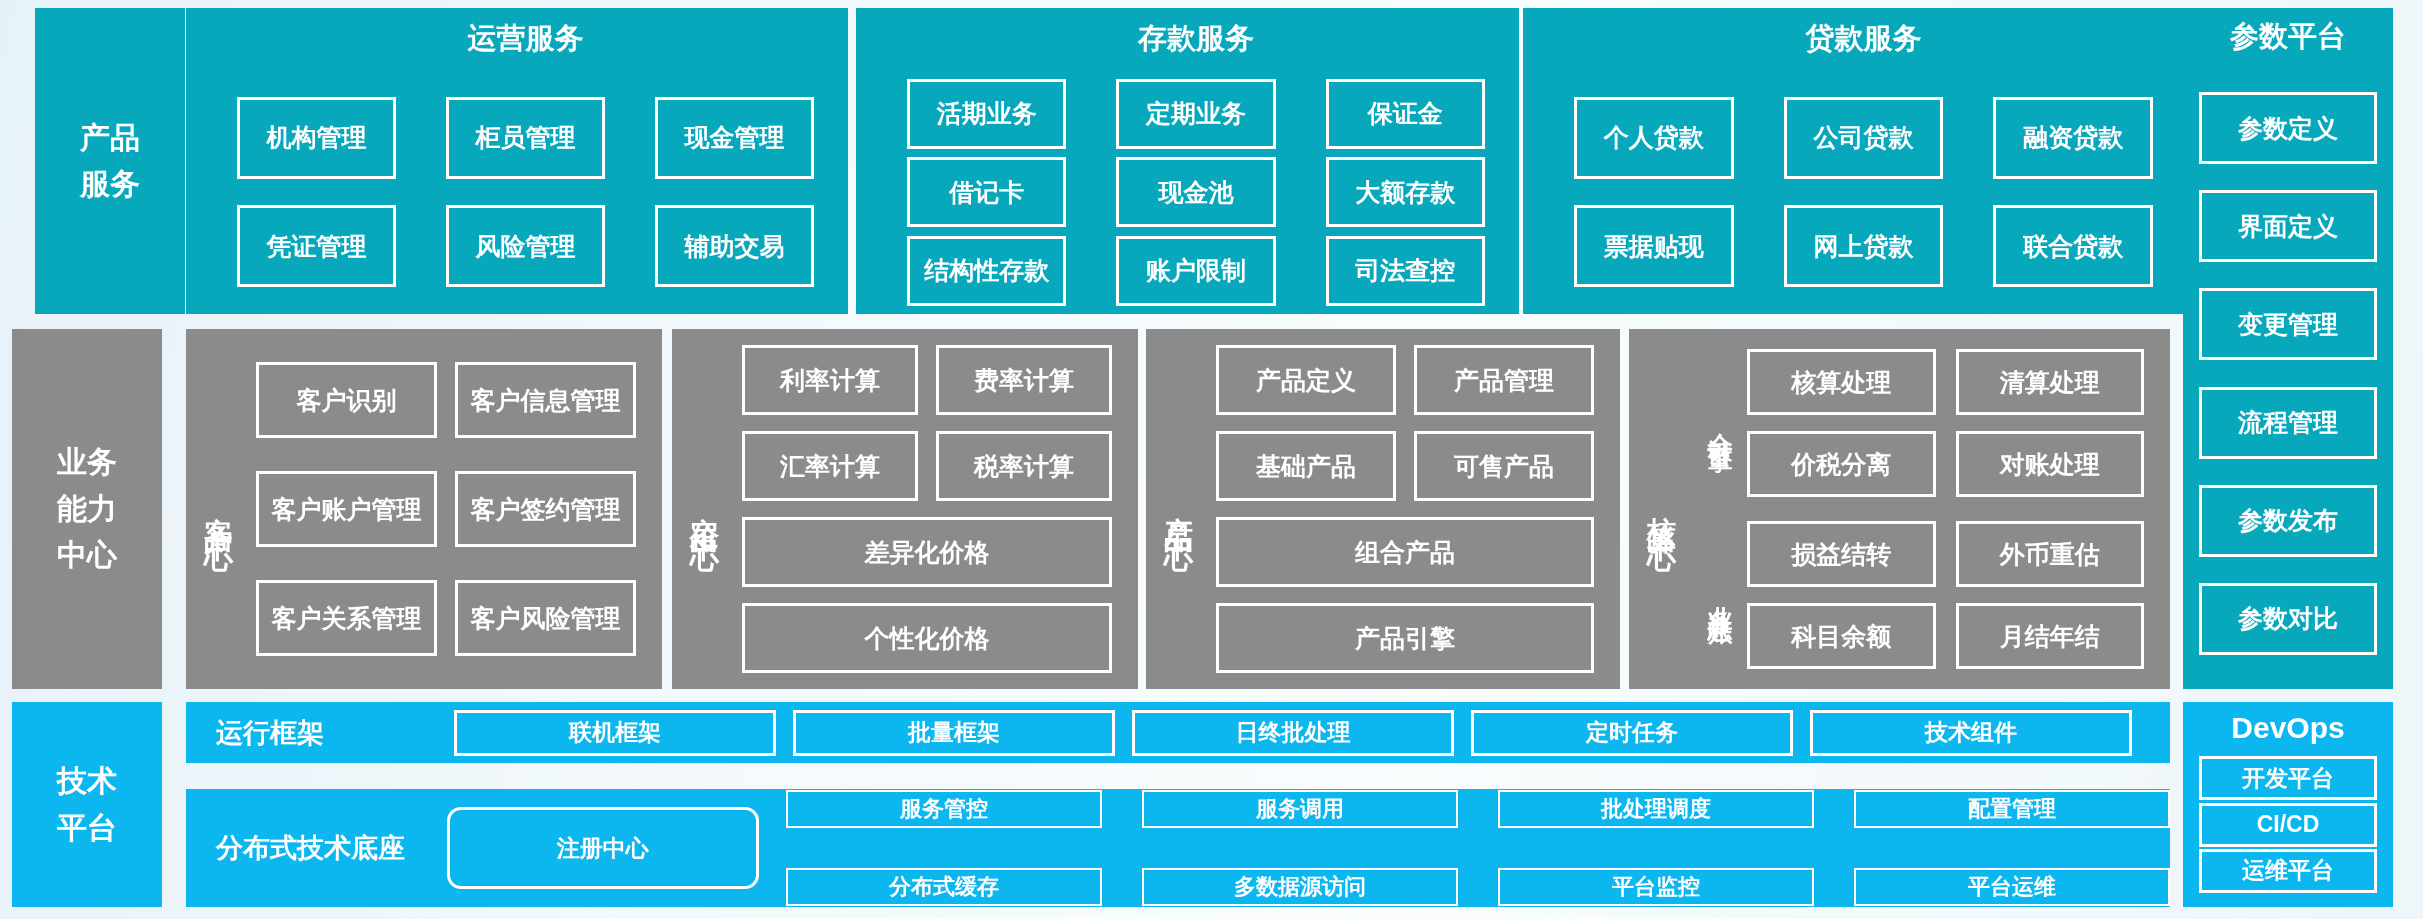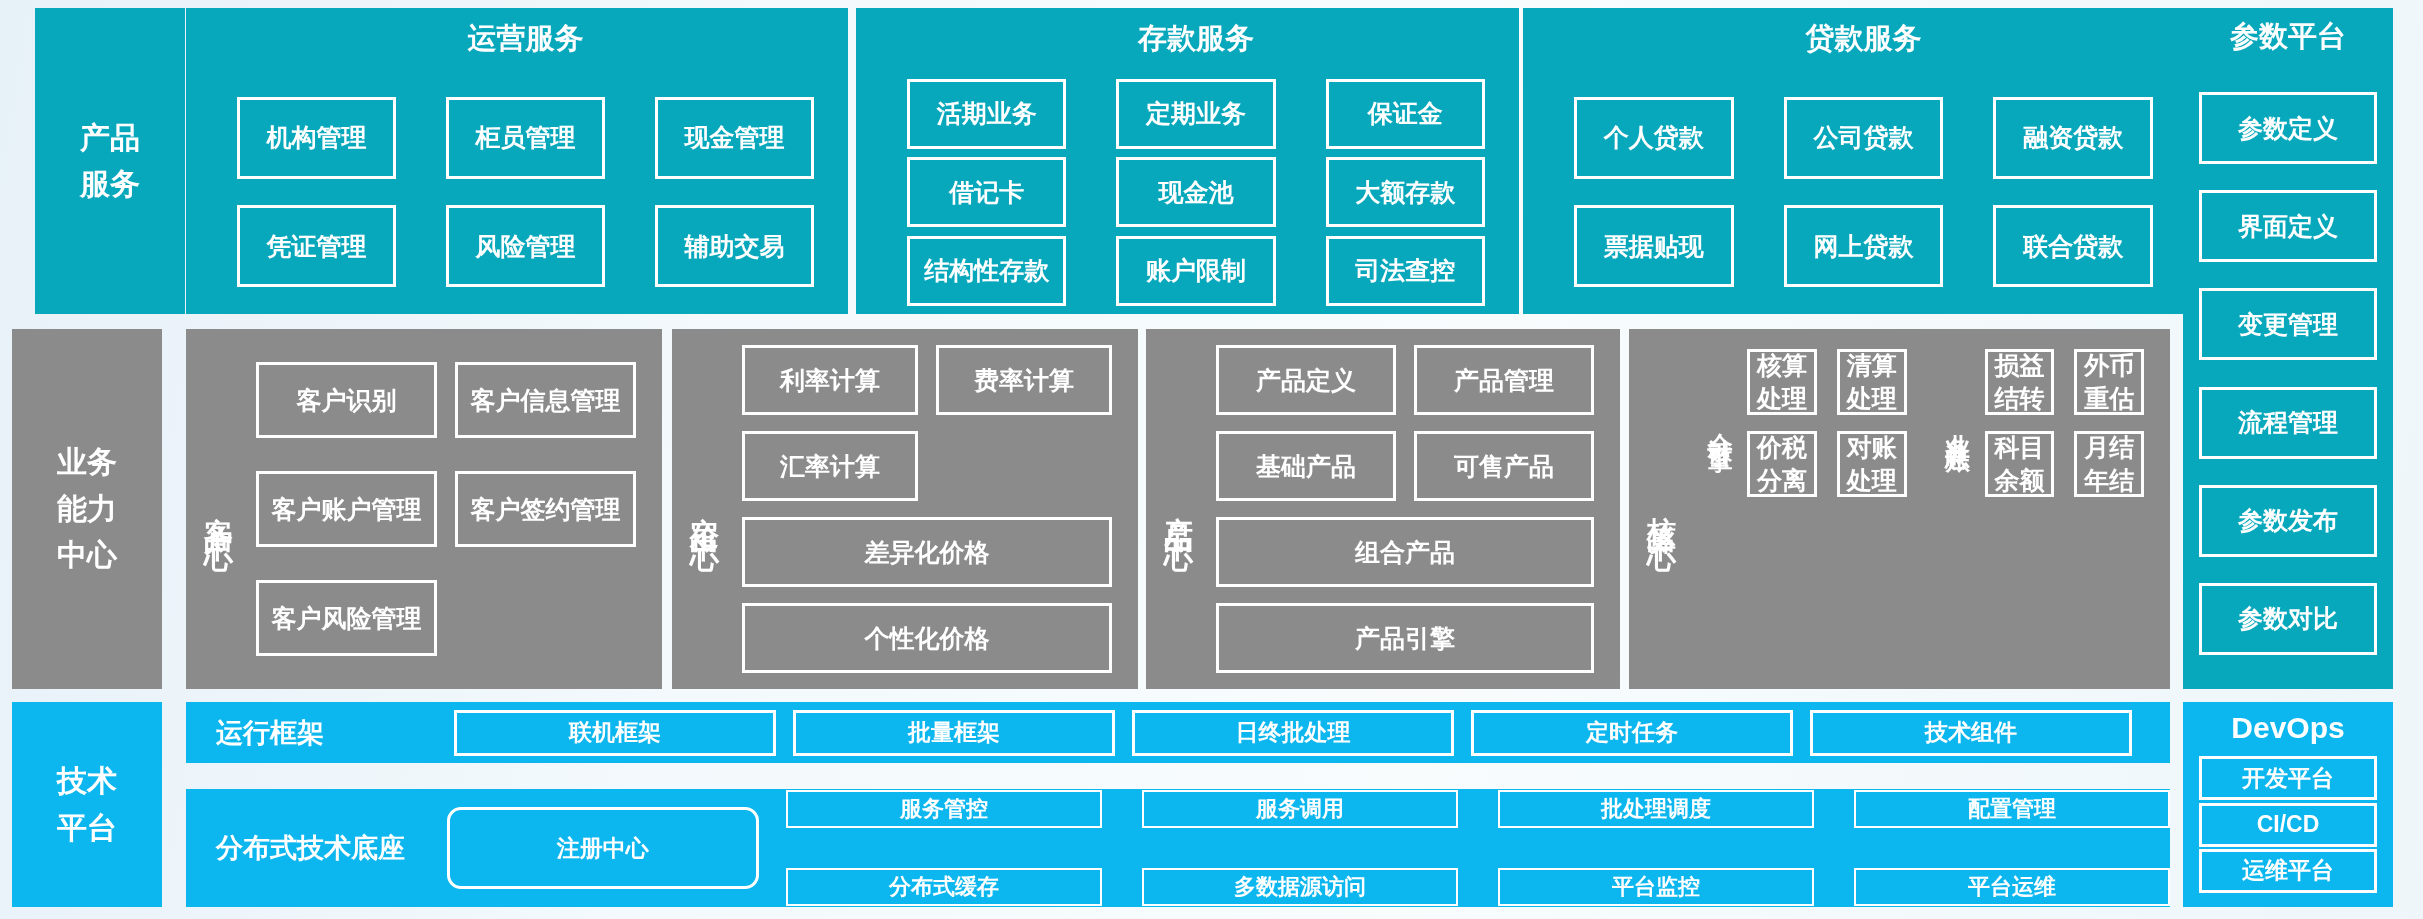--- a/index.html
+++ b/index.html
@@ -54,21 +54,21 @@
     writing-mode:vertical-rl;text-orientation:upright;
     font-size:29px;letter-spacing:8px;
   }
   .vlabel-sm{width:52px;}
   .vlabel-sm span{font-size:25px;letter-spacing:5px;}
   .cgrid2{
     flex:1;display:grid;grid-template-columns:1fr 1fr;
     column-gap:18px;align-content:space-evenly;padding:0 26px 0 4px;
   }
   .wide{grid-column:1 / 3;}
-  .acc-groups{flex:1;display:flex;flex-direction:row;justify-content:center;padding:14px 0;}
+  .acc-groups{flex:1;display:flex;flex-direction:column;justify-content:space-between;padding:14px 0;}
   .acc-group{display:flex;height:160px;}
   .acc-grid{
     flex:1;display:grid;grid-template-columns:1fr 1fr;
     column-gap:20px;row-gap:16px;align-content:center;padding-right:26px;
   }
 
   
   .techrow{position:absolute;left:186px;width:1984px;display:flex;align-items:center;}
   .row-label{width:268px;padding-left:30px;box-sizing:border-box;font-size:27px;}
   .run-items{display:flex;gap:17px;}
@@ -157,32 +157,34 @@
 
   <div class="center gray" style="left:186px;width:476px;">
     <div class="vlabel">
       <span>客户中心</span>
     </div>
     <div class="cgrid2">
       <div class="box h70">客户识别</div>
       <div class="box h70">客户信息管理</div>
       <div class="box h70">客户账户管理</div>
       <div class="box h70">客户签约管理</div>
+      <div class="box h70">客户关系管理</div>
       <div class="box h70">客户风险管理</div>
     </div>
   </div>
 
   <div class="center gray" style="left:672px;width:466px;">
     <div class="vlabel">
       <span>定价中心</span>
     </div>
     <div class="cgrid2">
       <div class="box h64">利率计算</div>
       <div class="box h64">费率计算</div>
       <div class="box h64">汇率计算</div>
+      <div class="box h64">税率计算</div>
       <div class="box h64 wide">差异化价格</div>
       <div class="box h64 wide">个性化价格</div>
     </div>
   </div>
 
   <div class="center gray" style="left:1146px;width:474px;">
     <div class="vlabel">
       <span>产品中心</span>
     </div>
     <div class="cgrid2">

